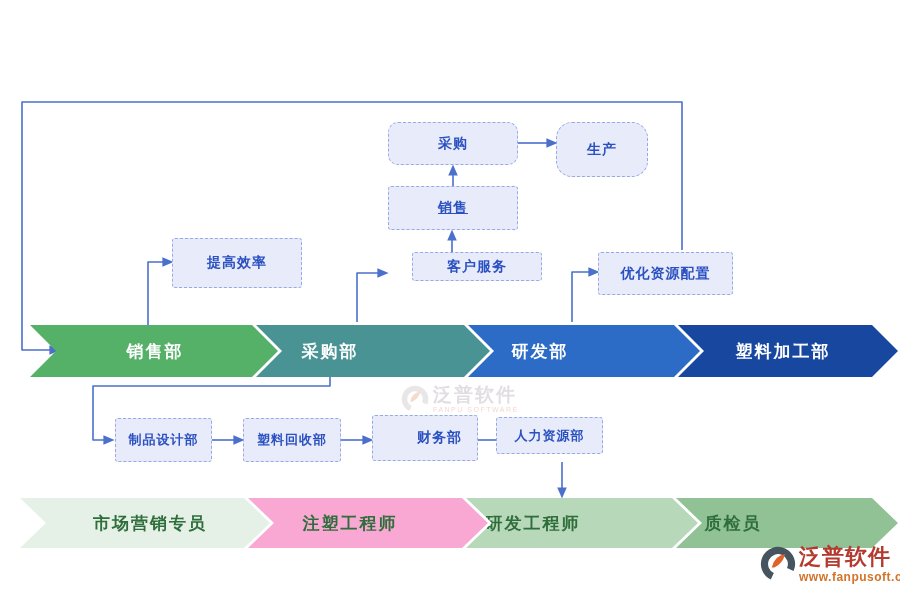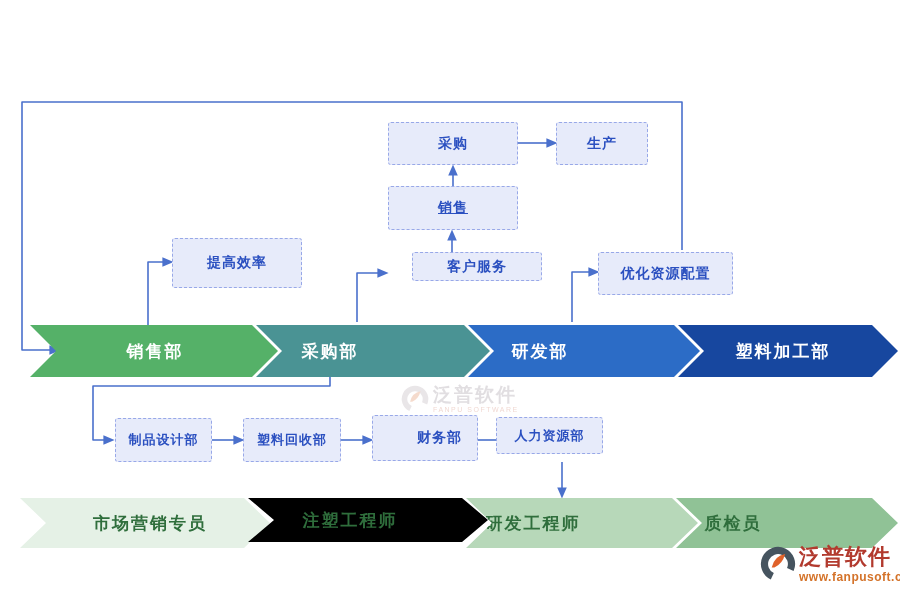--- a/index.html
+++ b/index.html
@@ -65,24 +65,24 @@
       <path d="M572 322 V272 H590" marker-end="url(#arw)"></path>
       <path d="M682 250 V102 H22 V350 H51" marker-end="url(#arw)"></path>
       <path d="M330 377 V386 H93 V440 H105" marker-end="url(#arw)"></path>
       <path d="M212 440 H235" marker-end="url(#arw)"></path>
       <path d="M341 440 H364" marker-end="url(#arw)"></path>
       <path d="M478 440 H500" marker-end="url(#arw)"></path>
       <path d="M562 462 V489" marker-end="url(#arw)"></path>
     </g>
   </svg>
 
-  <div class="dbox" style="left:388px;top:122px;width:130px;height:43px;">
+  <div class="dbox" style="left:388px;top:122px;width:130px;height:43px;border-radius:10px;">
     <span>采购</span>
   </div>
-  <div class="dbox" style="left:556px;top:122px;width:92px;height:43px;">
+  <div class="dbox" style="left:556px;top:122px;width:92px;height:55px;border-radius:16px;">
     <span>生产</span>
   </div>
   <div class="dbox" style="left:388px;top:186px;width:130px;height:44px;text-decoration:underline;">
     <span>销售</span>
   </div>
   <div class="dbox" style="left:412px;top:252px;width:130px;height:29px;">
     <span>客户服务</span>
   </div>
   <div class="dbox" style="left:172px;top:238px;width:130px;height:50px;">
     <span>提高效率</span>
@@ -113,21 +113,21 @@
   <div class="dbox" style="left:372px;top:415px;width:106px;height:46px;padding-left:29px;">
     <span>财务部</span>
   </div>
   <div class="dbox" style="left:496px;top:417px;width:107px;height:37px;font-size:13px;">
     <span>人力资源部</span>
   </div>
 
   <div class="chev role" style="left:20px;top:498px;width:250px;height:50px;background:#e5f1e6;">
     <span class="lbl" style="left:130px;">市场营销专员</span>
   </div>
-  <div class="chev role" style="left:248px;top:498px;width:240px;height:44px;background:#000000;">
+  <div class="chev role" style="left:248px;top:498px;width:240px;height:50px;background:#f9a8d4;">
     <span class="lbl" style="left:102px;">注塑工程师</span>
   </div>
   <div class="chev role" style="left:466px;top:498px;width:232px;height:50px;background:#b7d8b9;">
     <span class="lbl" style="left:67px;">研发工程师</span>
   </div>
   <div class="chev role" style="left:676px;top:498px;width:222px;height:50px;background:#90c296;">
     <span class="lbl" style="left:57px;">质检员</span>
   </div>
 
   <div class="wm-center">

